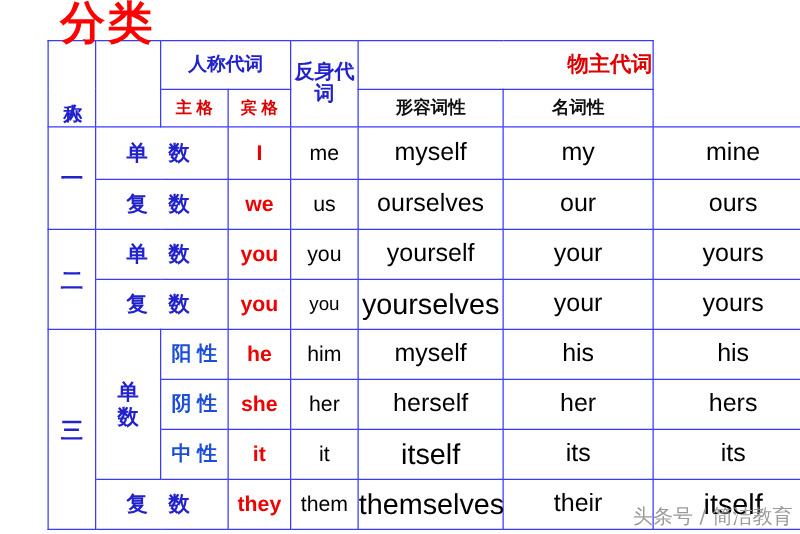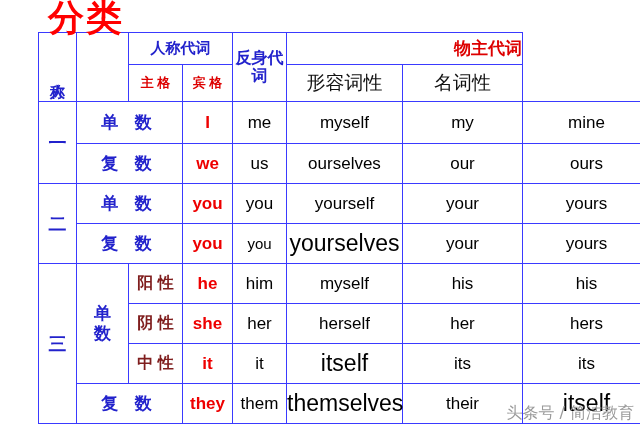--- a/index.html
+++ b/index.html
@@ -61,58 +61,58 @@
   }
   .hd-red-sm {
     color: #dd0000;
     font-family: "DejaVu Sans", sans-serif;
     font-weight: bold;
     font-size: 13px;
   }
   .hd-dark {
     color: #111111;
     font-family: "DejaVu Sans", sans-serif;
-    font-weight: normal;
-    font-size: 19px;
+    font-weight: bold;
+    font-size: 14px;
   }
   
   .person {
     color: #2222cc;
     font-family: "DejaVu Sans", sans-serif;
     font-weight: bold;
     font-size: 18px;
   }
   .numlabel {
     color: #2222cc;
     font-family: "DejaVu Sans", sans-serif;
     font-weight: bold;
     font-size: 17px;
     letter-spacing: 6px;
     padding-left: 6px;
   }
   .gender {
-    color: #7f1d1d;
+    color: #1d4ed8;
     font-family: "DejaVu Sans", sans-serif;
     font-weight: bold;
     font-size: 16px;
   }
   .sgstack {
     color: #2222cc;
     font-family: "DejaVu Sans", sans-serif;
     font-weight: bold;
     font-size: 17px;
     line-height: 1.15;
   }
   
   .red { color: #ee0000; font-weight: bold; }
   .blk { color: #000000; }
   .c-small { font-size: 15px; }
   .c-med   { font-size: 17px; }
   .c-big   { font-size: 23px; }
-  .c-xbig  { font-size: 17px; }
+  .c-xbig  { font-size: 20px; }
   .c-huge  { font-size: 23px; }
   .watermark {
     position: absolute;
     right: 6px;
     bottom: 3px;
     font-family: "DejaVu Sans", sans-serif;
     font-size: 16px;
     color: #9a9a9a;
     z-index: 6;
     white-space: nowrap;

